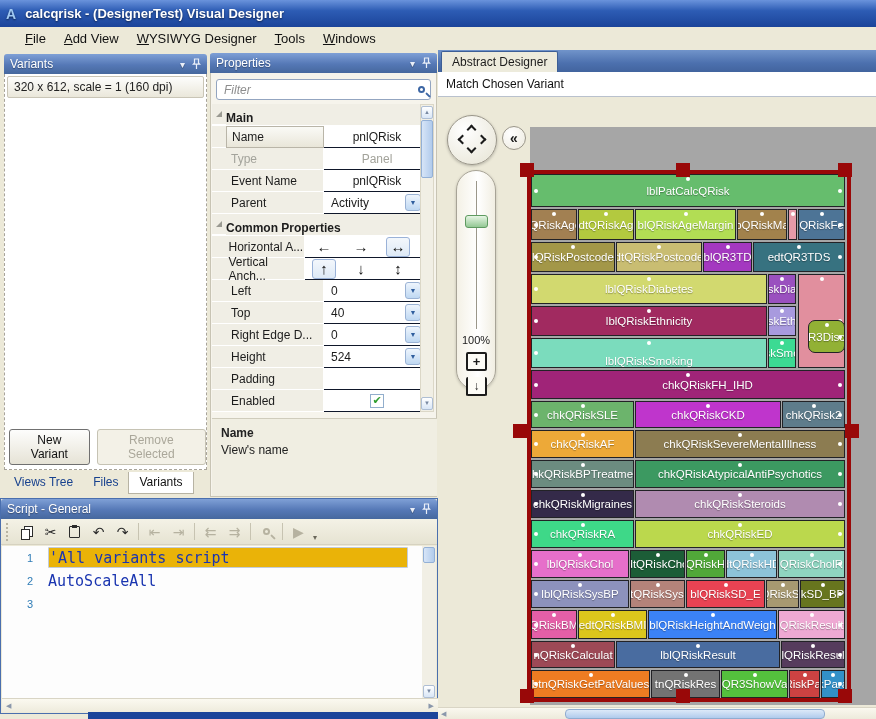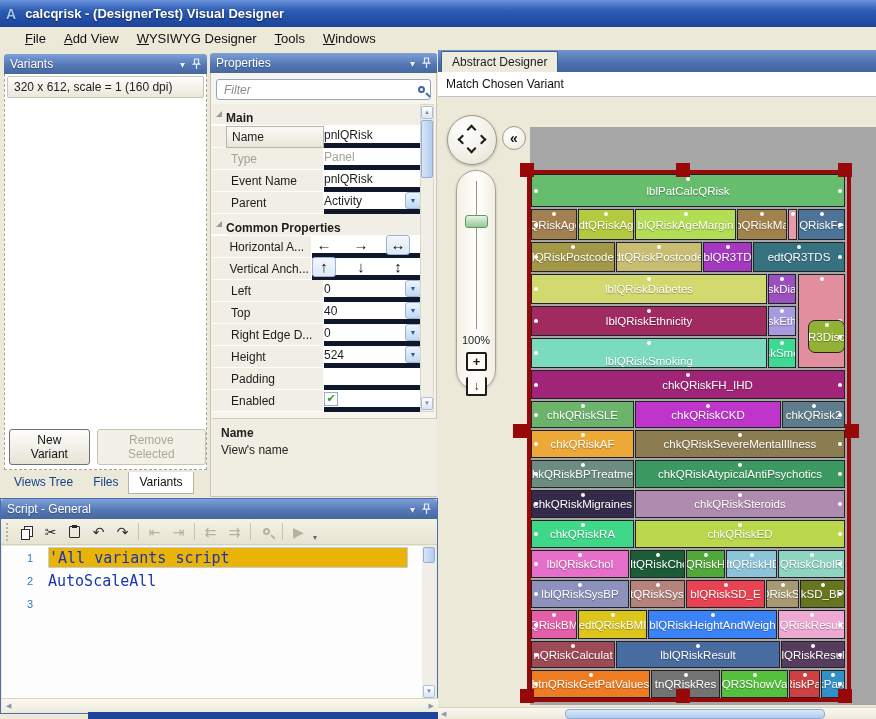--- a/index.html
+++ b/index.html
@@ -63,22 +63,22 @@
   .filter-wrap .mag{color:#3c66a4;margin-left:4px;}
 
   .props-grid{position:absolute;left:1px;top:50px;width:211px;background:#fff;}
   .prow{display:flex;height:22px;align-items:stretch;font-size:12px;color:#1c1c1c;}
   .prow .exp{width:14px;background:#f0eee5;display:flex;align-items:flex-end;justify-content:center;
     padding-bottom:7px;border-bottom:1px solid #fff;}
   .tri{width:0;height:0;border-left:6px solid transparent;border-bottom:6px solid #9a9a92;}
   .prow .lbl{width:98px;background:#f0eee5;display:flex;align-items:center;padding-left:5px;
     border-bottom:1px solid #fff;border-right:1px solid #fff;}
   .prow .lbl.sel{border:1px solid #b9b5a8;background:linear-gradient(180deg,#fafaf6,#e9e6d9);}
-  .prow .val{flex:1;display:flex;align-items:center;background:#fff;
-    border-bottom:5px solid #0f172a;}
+  .prow .val{flex:1;display:flex;align-items:center;padding-left:7px;background:#fff;
+    border-bottom:1px solid #0f172a;justify-content:center;}
   .prow.category{background:#f0eee5;font-weight:bold;border-bottom:1px solid #fff;align-items:flex-end;}
   .prow.category .cat-label{display:flex;align-items:center;}
   .prow.muted .lbl,.prow.muted .val{color:#a3a39b;}
   .combo-btn{margin-left:auto;margin-right:2px;width:16px;height:17px;border:1px solid #9ab2d4;
     border-radius:3px;background:linear-gradient(180deg,#eef5fd,#bfd8f2);color:#2f5e9e;font-size:8px;
     display:flex;align-items:center;justify-content:center;}
   .arr{width:24px;margin-right:13px;text-align:center;font-size:15px;font-weight:bold;color:#111;
     line-height:18px;}
   .arr.sel{border:1px solid #9ab2d8;border-radius:3px;background:linear-gradient(180deg,#f3f7fc,#dde9f6);}
   .cb{width:14px;height:14px;border:1px solid #92aecc;background:#fff;display:flex;align-items:center;

